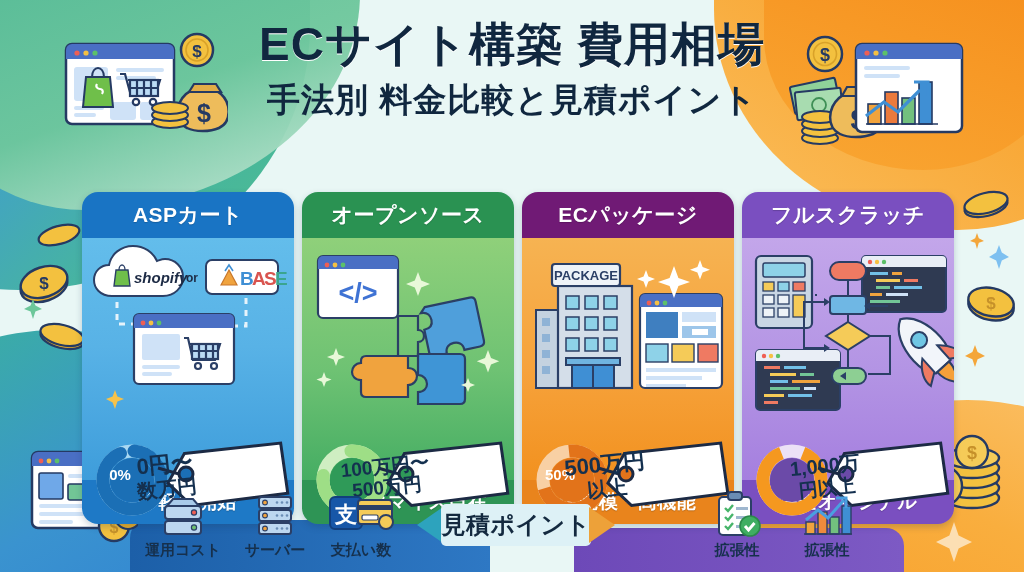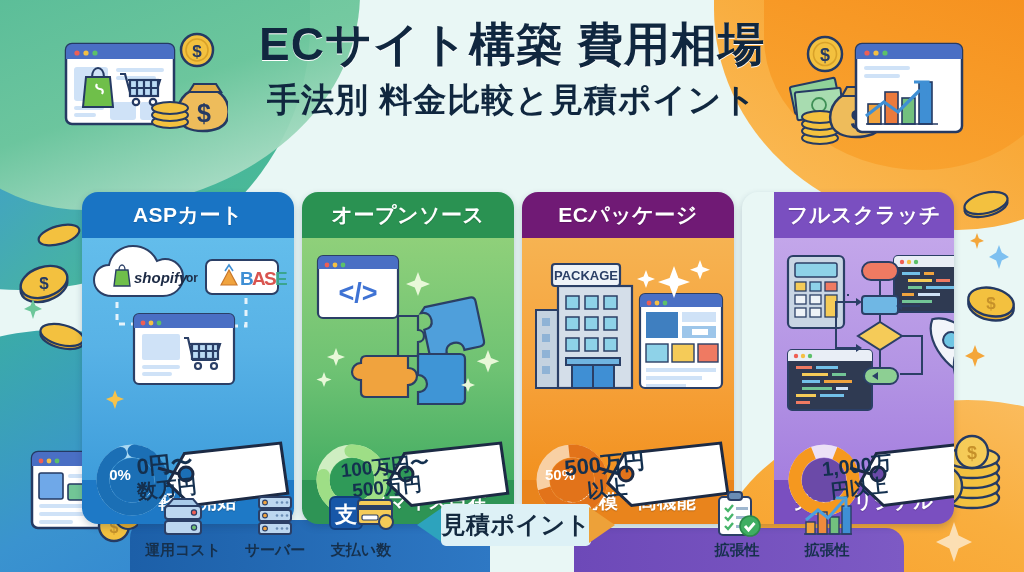--- a/index.html
+++ b/index.html
@@ -75,21 +75,21 @@
   
   .cards { position:absolute; left:0; top:148px; width:1024px; height:332px;margin-top:44px; }
   .card {
     position:absolute; top:0; width:212px; height:332px; border-radius:16px;
     overflow:hidden; box-shadow:0 3px 7px rgba(25,50,80,.22);
     display:flex; flex-direction:column;
   }
   .card.c1 { left:82px; }
   .card.c2 { left:302px; }
   .card.c3 { left:522px; }
-  .card.c4 { left:742px;padding-left:32px; }
+  .card.c4 { left:742px; }
   .card-head {
     height:46px; display:flex; align-items:center; justify-content:center;
     color:#fff; font-size:21px; font-weight:bold; letter-spacing:.5px;
     text-shadow:0 1px 1px rgba(0,0,0,.18); flex:none;
   }
   .card-body { flex:1; position:relative; }
   .card-foot {
     height:44px; display:flex; align-items:center; justify-content:center;
     color:#fff; font-size:19px; font-weight:bold; letter-spacing:.5px;
     text-shadow:0 1px 1px rgba(0,0,0,.2); flex:none;

